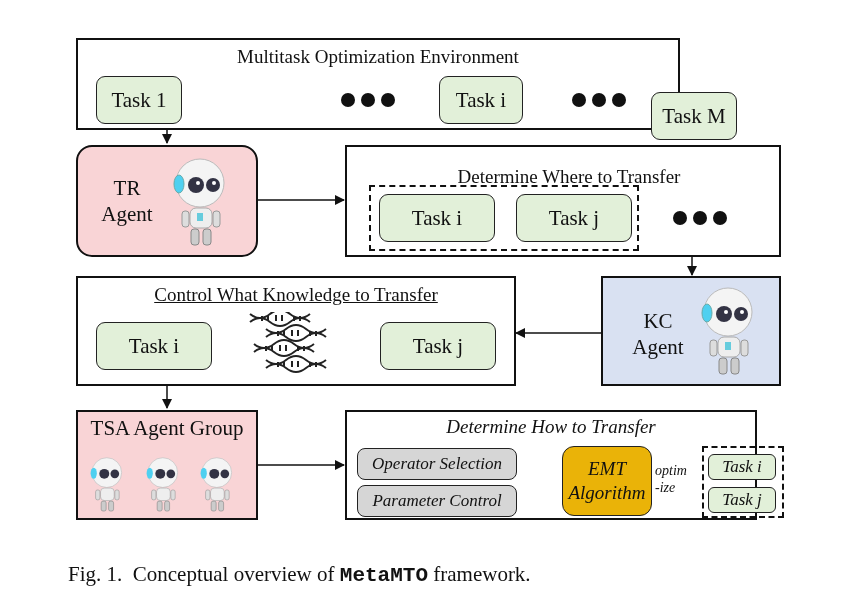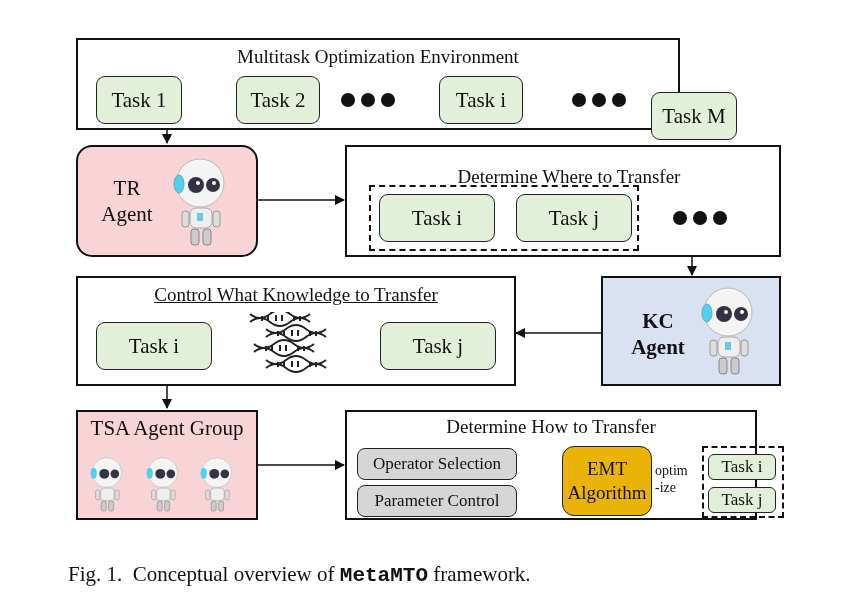--- a/index.html
+++ b/index.html
@@ -39,21 +39,20 @@
   <line x1="213" y1="344" x2="246" y2="344" stroke="#111" stroke-width="1.5" marker-end="url(#ah)"></line>
   <line x1="340" y1="346" x2="378" y2="346" stroke="#111" stroke-width="1.5" marker-end="url(#ah)"></line>
   <path d="M527,462 L536,462 Q540,462 540,468 L540,478 Q540,483 545,483 Q540,483 540,488 L540,500 Q540,506 536,506 L527,506" fill="none" stroke="#111" stroke-width="1.5"></path>
   <line x1="545" y1="483" x2="561" y2="483" stroke="#111" stroke-width="1.5"></line>
   <line x1="650" y1="482" x2="698" y2="482" stroke="#111" stroke-width="1.5" marker-end="url(#ah)"></line>
 </svg>
 
 <div class="abs frame" style="left:76px;top:26px;width:604px;height:92px;margin-top:12px;">
   <div class="title" style="top:6px;">Multitask Optimization Environment</div>
   <div class="task" style="left:18px;top:36px;width:86px;height:48px;">Task 1</div>
-  <div class="task" style="left:158px;top:36px;width:84px;height:48px;">Task 2</div>
   <div class="dots" style="left:263px;top:53px;">
     <div class="dot"></div>
       <div class="dot"></div>
       <div class="dot"></div>
   </div>
   <div class="task" style="left:361px;top:36px;width:84px;height:48px;">Task i</div>
   <div class="dots" style="left:494px;top:53px;">
     <div class="dot"></div>
       <div class="dot"></div>
       <div class="dot"></div>
@@ -118,21 +117,21 @@
         <path d="M0,0 Q10,8 20,0 Q30,-8 40,0 Q50,8 60,0"></path>
           <path d="M0,8 Q10,0 20,8 Q30,16 40,8 Q50,0 60,8"></path>
         <path d="M12,2 v5 M18,2 v5 M26,1 v6 M32,1 v6 M44,2 v5 M50,2 v5"></path>
       </g>
     </g>
   </svg>
   <div class="task" style="left:302px;top:44px;width:116px;height:48px;">Task j</div>
 </div>
 
 <div class="abs frame" style="left:601px;top:276px;width:180px;height:110px;background:#d9e1f2;">
-  <div class="agent-label" style="left:20px;top:30px;width:70px;font-weight:bold;">
+  <div class="agent-label" style="left:20px;top:30px;width:70px;">
     <div>KC</div>
     <div>Agent</div>
   </div>
   <svg style="position:absolute;left:95px;top:4px;" width="64" height="100" viewBox="0 0 64 100">
     <ellipse cx="30" cy="30" rx="24" ry="24" fill="#f4f4f4" stroke="#bbb"></ellipse>
     <ellipse cx="9" cy="31" rx="5" ry="9" fill="#4fd0f0" stroke="#6aa"></ellipse>
     <circle cx="26" cy="32" r="8" fill="#334"></circle>
       <circle cx="43" cy="32" r="7" fill="#334"></circle>
     <circle cx="28" cy="30" r="2" fill="#fff"></circle>
       <circle cx="44" cy="30" r="2" fill="#fff"></circle>
@@ -175,21 +174,21 @@
     <circle cx="26" cy="32" r="8" fill="#334"></circle>
       <circle cx="43" cy="32" r="7" fill="#334"></circle>
     <rect x="20" y="55" width="22" height="20" rx="6" fill="#eee" stroke="#aaa"></rect>
     <rect x="12" y="58" width="7" height="16" rx="3" fill="#ddd" stroke="#999"></rect>
     <rect x="43" y="58" width="7" height="16" rx="3" fill="#ddd" stroke="#999"></rect>
     <rect x="21" y="76" width="8" height="16" rx="3" fill="#ccc" stroke="#888"></rect>
     <rect x="33" y="76" width="8" height="16" rx="3" fill="#ccc" stroke="#888"></rect>
   </svg>
 </div>
 
-<div class="abs frame" style="left:345px;top:410px;width:412px;height:110px;">
+<div class="abs frame" style="left:345px;top:410px;width:412px;height:110px;font-style:italic;">
   <div class="title" style="top:4px;">Determine How to Transfer</div>
   <div class="grey" style="left:10px;top:36px;width:160px;height:32px;">Operator Selection</div>
   <div class="grey" style="left:10px;top:73px;width:160px;height:32px;">Parameter Control</div>
   <div class="abs" style="left:215px;top:34px;width:90px;height:70px;background:#eab308;border:1.5px solid #222;border-radius:12px;display:flex;flex-direction:column;align-items:center;justify-content:center;font-size:19px;line-height:24px;">
     <div>EMT</div>
     <div>Algorithm</div>
   </div>
   <div class="abs" style="left:308px;top:50px;font-size:14px;line-height:17px;">
     <div>optim</div>
     <div>-ize</div>

